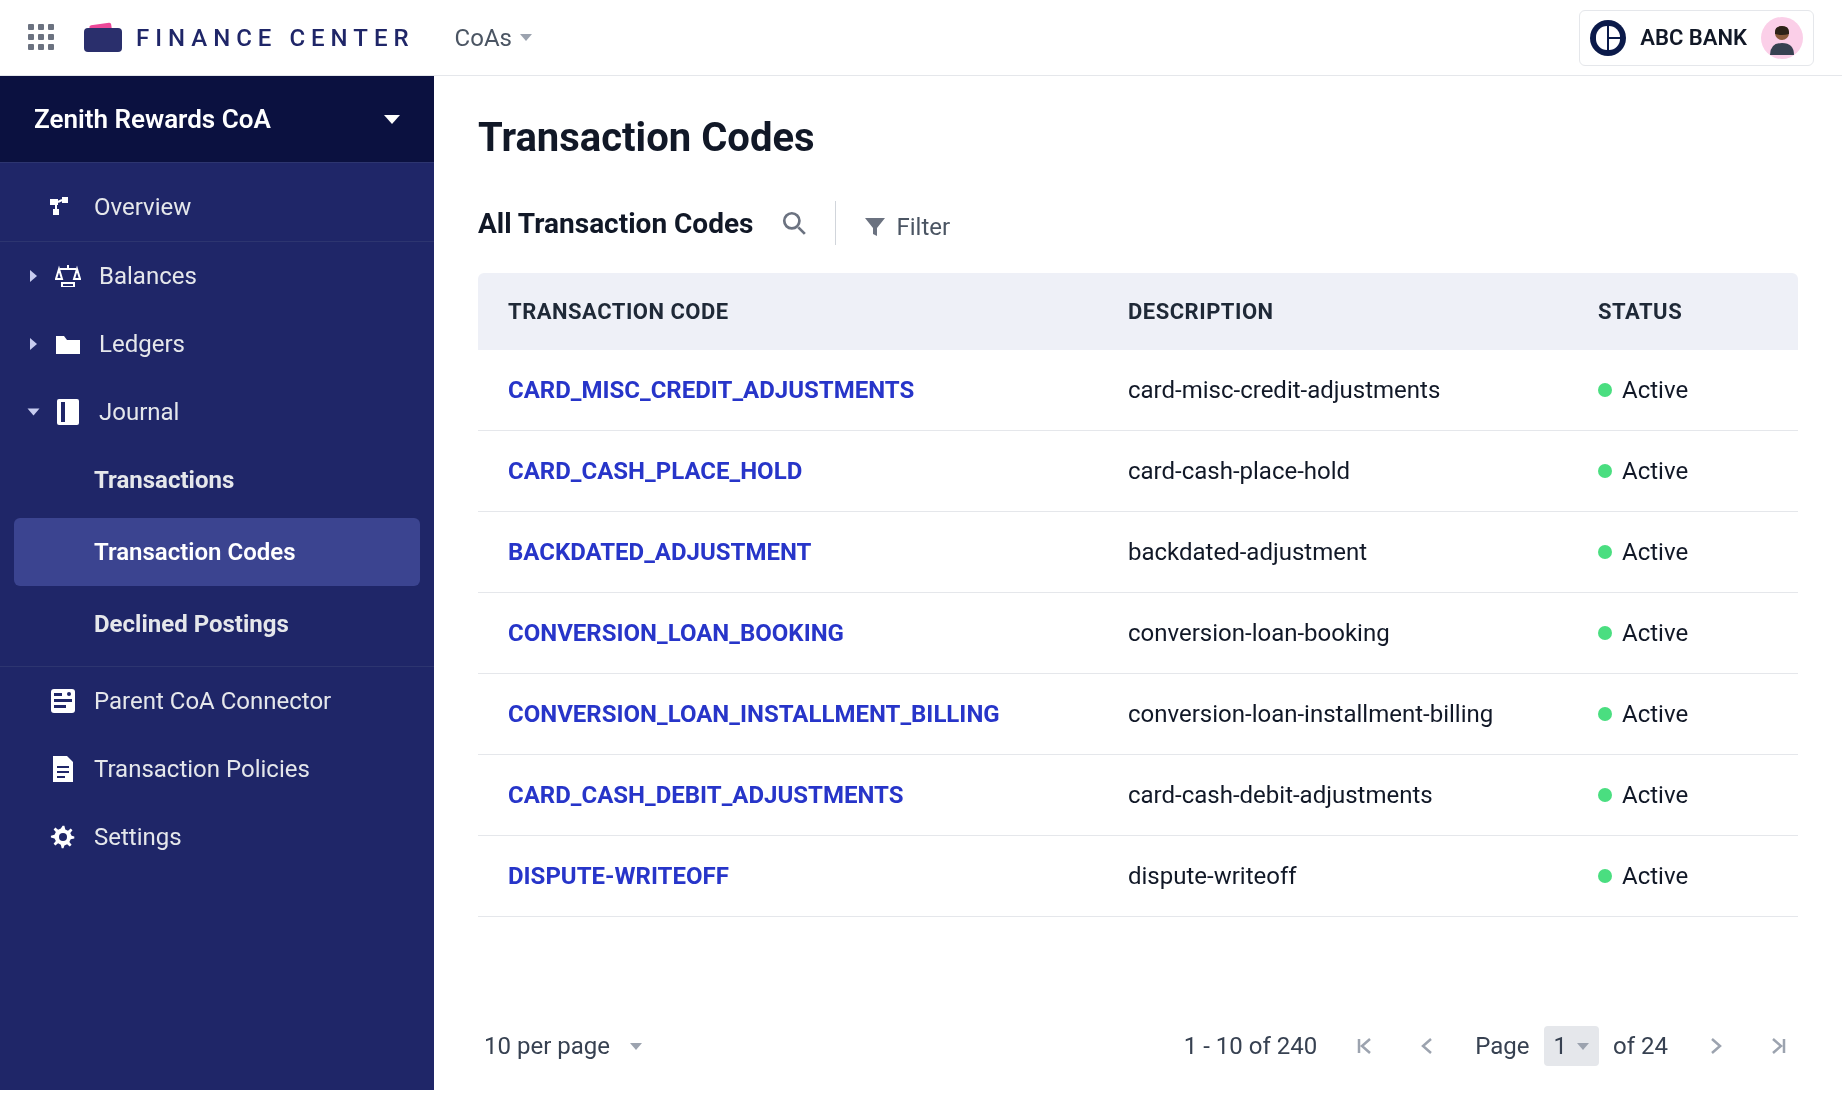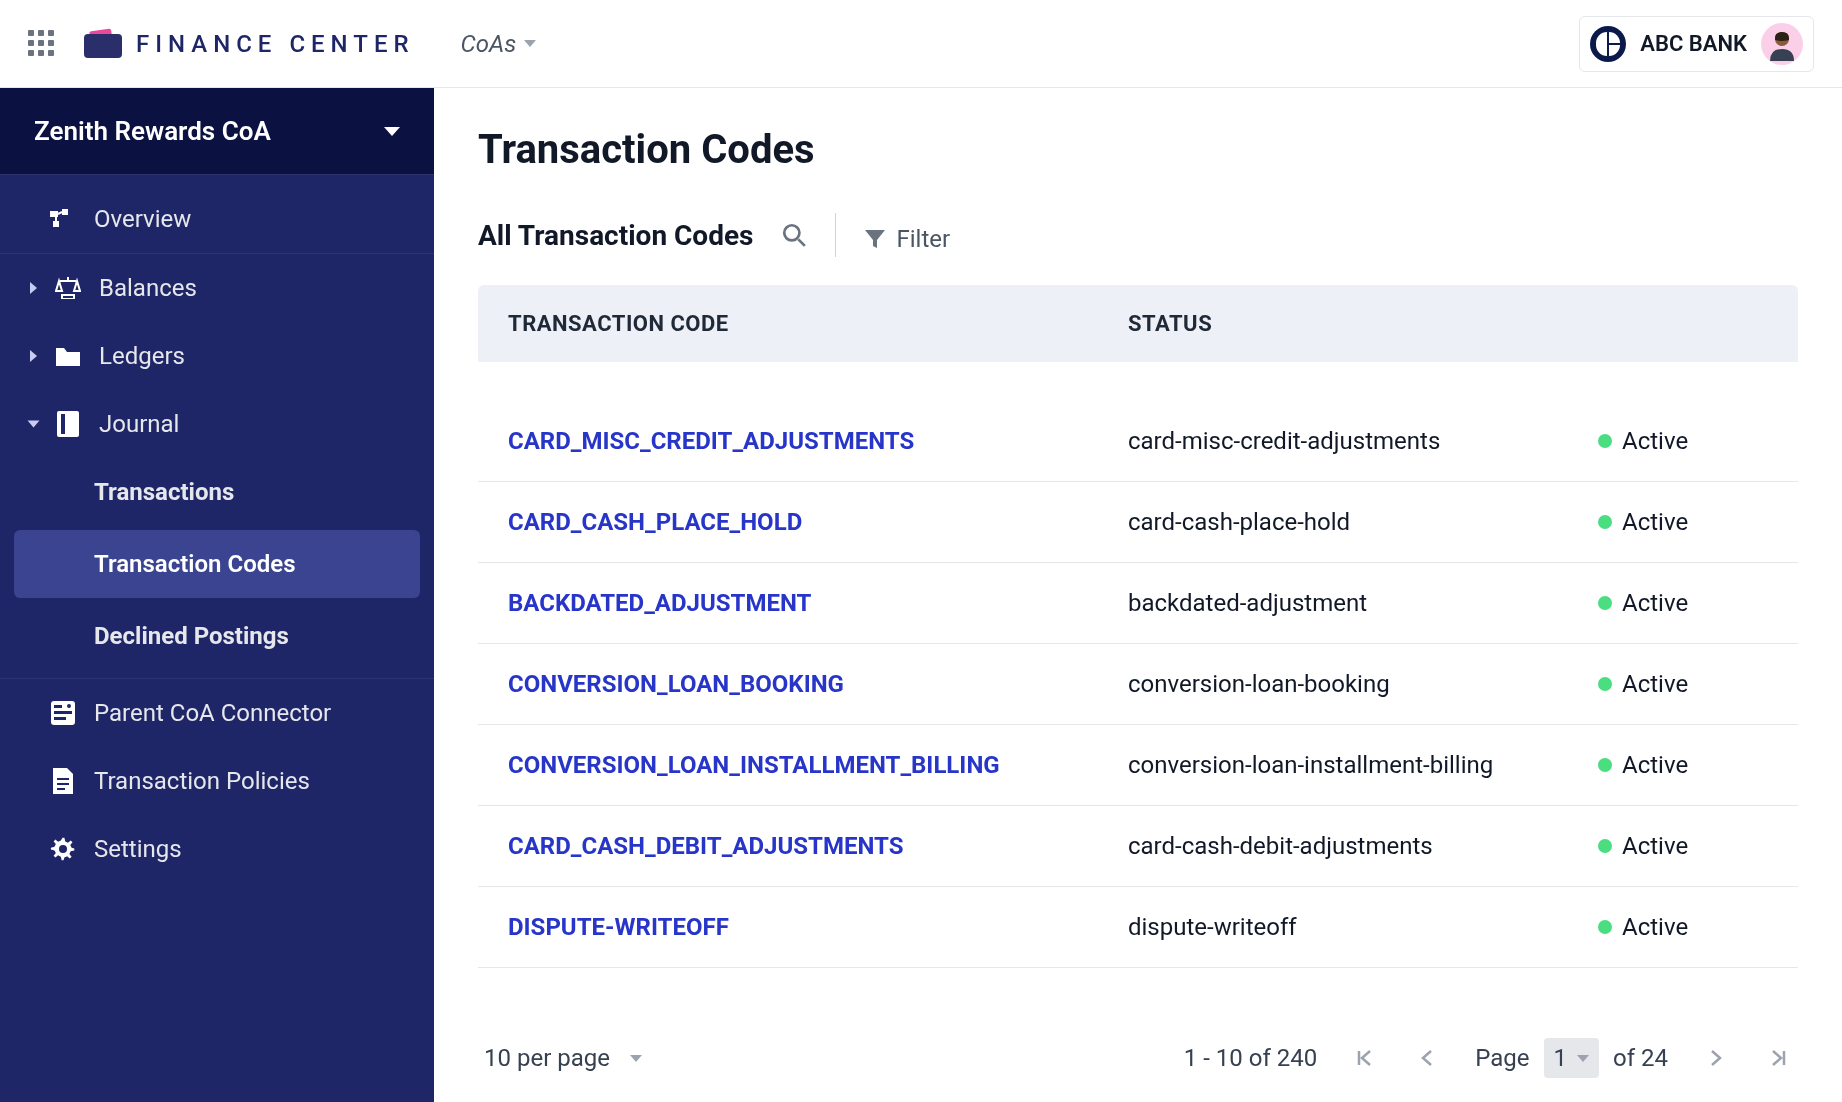--- a/index.html
+++ b/index.html
@@ -1,27 +1,27 @@
 <!DOCTYPE html>
 <html><head>
 <meta charset="utf-8">
 <style>
   * { margin: 0; padding: 0; box-sizing: border-box; }
   body { font-family: -apple-system, BlinkMacSystemFont, "Segoe UI", Roboto, sans-serif; background: #fff; color: #1a1d29; width: 1842px; height: 1102px; overflow: hidden; }
   
   
-  .topbar { height: 88px; border-bottom: 1px solid #e5e7eb; display: flex; align-items: center; padding: 0 28px; gap: 28px; position: relative; text-align: center; }
+  .topbar { height: 76px; border-bottom: 1px solid #e5e7eb; display: flex; align-items: center; padding: 0 28px; gap: 28px; position: relative; text-align: center; }
   .app-grid { width: 28px; height: 28px; display: grid; grid-template-columns: repeat(3, 6px); grid-template-rows: repeat(3, 6px); gap: 4px; cursor: pointer; }
   .app-grid span { background: #6b7280; border-radius: 1px; }
   .logo-wrap { display: flex; align-items: center; gap: 14px; }
   .logo-icon { width: 38px; height: 28px; position: relative; }
   .logo-wallet { position: absolute; bottom: 0; left: 0; width: 38px; height: 24px; background: #2a2f6c; border-radius: 4px; }
   .logo-card { position: absolute; top: 0; left: 6px; width: 22px; height: 14px; background: #ec4899; border-radius: 2px; transform: rotate(-8deg); }
   .logo-text { font-size: 24px; letter-spacing: 6px; color: #1f2668; font-weight: 500; }
-  .topbar-menu { font-size: 24px; color: #4b5563; display: flex; align-items: center; gap: 8px; cursor: pointer; margin-left: 18px; font-style: italic; }
+  .topbar-menu { font-size: 24px; color: #4b5563; display: flex; align-items: center; gap: 8px; cursor: pointer; margin-left: 12px; }
   .chevron-down { width: 0; height: 0; border-left: 6px solid transparent; border-right: 6px solid transparent; border-top: 7px solid #9ca3af; }
   .topbar-right { position: absolute; right: 28px; display: flex; align-items: center; gap: 14px; border: 1px solid #e5e7eb; border-radius: 6px; padding: 6px 10px; }
   .org-icon { width: 36px; height: 36px; border-radius: 50%; background: #0b1a4a; display: flex; align-items: center; justify-content: center; }
   .org-icon-inner { width: 24px; height: 24px; position: relative; }
   .org-icon-inner::before, .org-icon-inner::after { content: ""; position: absolute; background: #fff; }
   .org-icon-inner::before { width: 11px; height: 24px; left: 0; border-radius: 11px 0 0 11px; }
   .org-icon-inner::after { width: 11px; height: 11px; right: 0; top: 0; border-radius: 0 11px 0 0; }
   .org-icon-inner .q { position: absolute; width: 11px; height: 11px; right: 0; bottom: 0; background: #fff; border-radius: 0 0 11px 0; }
   .org-name { font-size: 22px; font-weight: 600; color: #111827; }
   .avatar { width: 42px; height: 42px; border-radius: 50%; background: #fbcfe8; display: flex; align-items: center; justify-content: center; overflow: hidden; }
@@ -50,21 +50,21 @@
   .main { flex: 1; padding: 38px 44px 0 44px; display: flex; flex-direction: column; min-width: 0; }
   .page-title { font-size: 40px; font-weight: 700; color: #111827; margin-bottom: 40px; }
   .toolbar { display: flex; align-items: center; gap: 28px; margin-bottom: 28px; }
   .toolbar-title { font-size: 28px; font-weight: 700; color: #111827; }
   .search-icon { width: 26px; height: 26px; cursor: pointer; }
   .divider-v { width: 1px; height: 44px; background: #d1d5db; }
   .filter-btn { display: flex; align-items: center; gap: 10px; font-size: 24px; color: #4b5563; cursor: pointer; margin-top: 8px; }
   .filter-icon { width: 22px; height: 22px; }
 
   
-  .table-wrap { flex: 1; overflow: hidden; display: flex; flex-direction: column; gap: 39px; }
+  .table-wrap { flex: 1; overflow: hidden; display: flex; flex-direction: column; }
   .thead { background: #eef0f7; border-radius: 6px 6px 0 0; display: flex; padding: 26px 30px; font-size: 22px; font-weight: 700; color: #1f2937; letter-spacing: 0.5px; }
   .col-code { flex: 0 0 620px; }
   .col-desc { flex: 1; }
   .col-status { flex: 0 0 170px; }
   .tbody { flex: 1; overflow-y: auto; }
   .row { display: flex; padding: 26px 30px; border-bottom: 1px solid #e5e7eb; align-items: center; }
   .row .col-code { font-size: 24px; font-weight: 700; color: #2735c9; cursor: pointer; }
   .row .col-desc { font-size: 24px; color: #111827; }
   .row .col-status { display: flex; align-items: center; gap: 10px; font-size: 24px; color: #111827; }
   .status-dot { width: 14px; height: 14px; border-radius: 50%; background: #4ade80; }
@@ -226,20 +226,21 @@
         <svg class="filter-icon" viewBox="0 0 22 22">
             <path d="M1 2 L21 2 L13 12 L13 20 L9 18 L9 12 Z" fill="#6b7280"></path>
           </svg>
         <span>Filter</span>
       </div>
     </div>
 
     <div class="table-wrap">
       <div class="thead">
         <div class="col-code">TRANSACTION CODE</div>
+        <div class="col-desc">DESCRIPTION</div>
         <div class="col-status">STATUS</div>
       </div>
       <div class="tbody" id="tbody">
           <div class="row">
             <div class="col-code">CARD_MISC_CREDIT_ADJUSTMENTS</div>
             <div class="col-desc">card-misc-credit-adjustments</div>
             <div class="col-status">
               <span class="status-dot"></span>
               <span>Active</span>
             </div>

